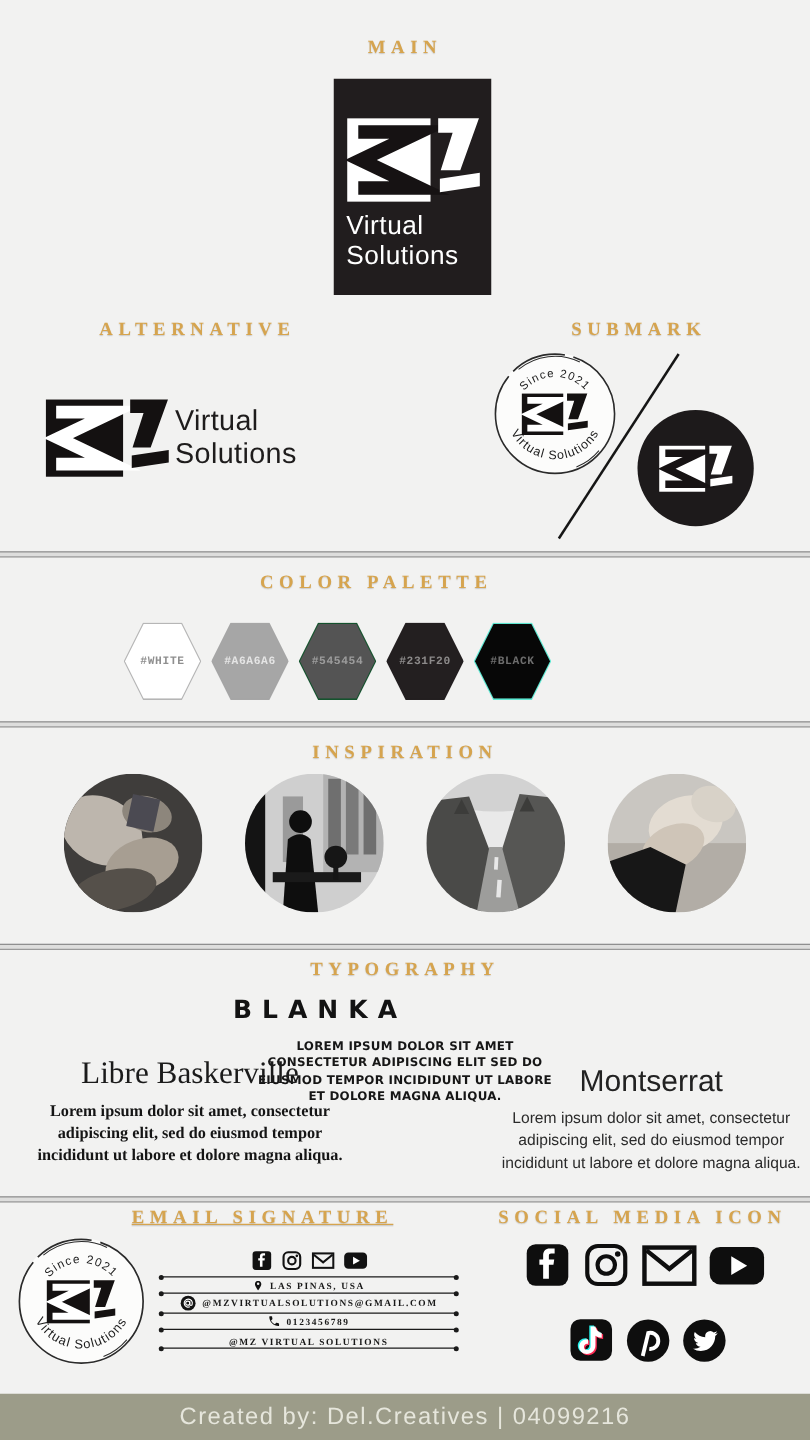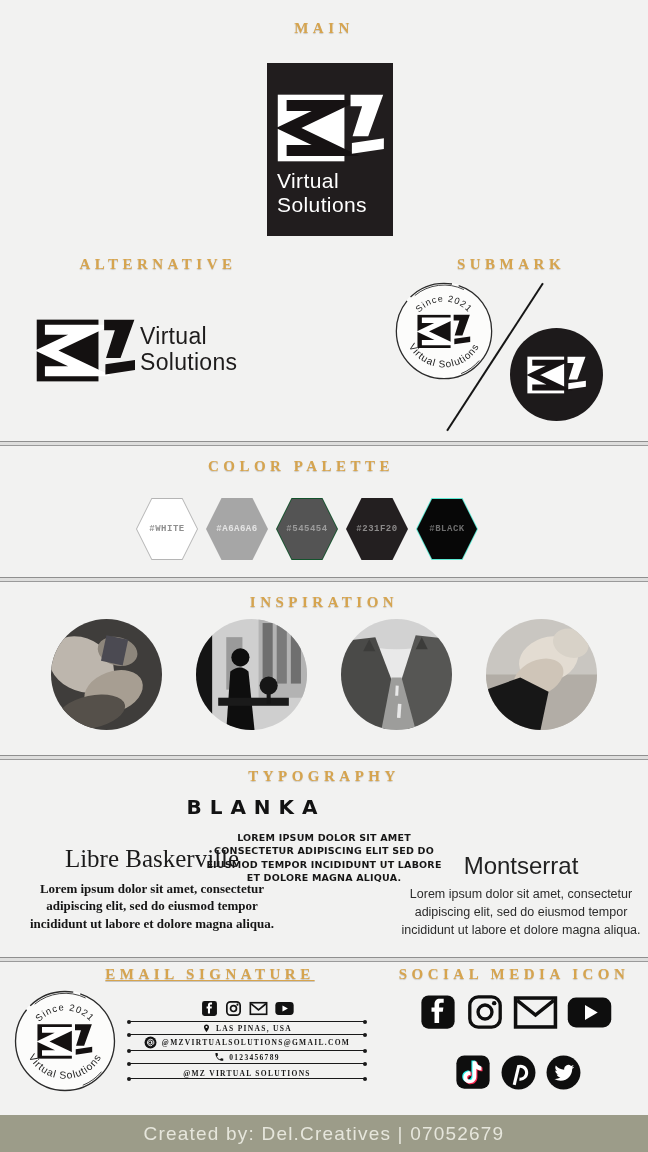--- a/index.html
+++ b/index.html
@@ -29,21 +29,21 @@
   .main-logo .wordmark{position:absolute;left:10px;top:106px;color:#fff;
         font-size:21px;line-height:1.16;letter-spacing:.4px;font-weight:500;}
 
   .alt-wordmark{color:#1e1c1c;font-size:23px;line-height:1.12;letter-spacing:.3px;font-weight:500;}
 
   .blackcircle{left:510px;top:328px;width:93px;height:93px;border-radius:50%;
         background:#1d1a1b;display:flex;align-items:center;justify-content:center;}
   .diag{left:494px;top:269px;width:2px;height:176px;background:#161616;transform:rotate(33deg);}
 
   
-  .hexrow{left:0;top:498px;width:540px;display:flex;justify-content:center;gap:8px;margin-left:37px;}
+  .hexrow{left:0;top:498px;width:540px;display:flex;justify-content:center;gap:8px;}
   .hex{position:relative;width:62px;height:62px;
        clip-path:polygon(25% 0%,75% 0%,100% 50%,75% 100%,25% 100%,0% 50%);
        display:flex;align-items:center;justify-content:center;}
   .hex .inner{position:absolute;inset:1px;
        clip-path:polygon(25% 0%,75% 0%,100% 50%,75% 100%,25% 100%,0% 50%);}
   .hex .lbl{position:relative;z-index:2;font-family:"Liberation Mono",monospace;
        font-size:9px;font-weight:bold;letter-spacing:.5px;}
 
   
   .photorow{left:0;top:619px;width:648px;display:flex;justify-content:center;gap:34px;}
@@ -86,21 +86,21 @@
        display:flex;align-items:center;justify-content:center;
        color:#e6e6dc;font-size:19px;letter-spacing:1.2px;}
 
   .stamp text{font-family:"Liberation Sans",sans-serif;fill:#1c1c1c;}
 </style>
 </head>
 <body>
 
 <div class="page">
 
-  <div class="abs gold-h" style="left:0;top:20px;width:648px;">MAIN</div>
+  <div class="abs gold-h" style="left:0;top:30px;width:648px;">MAIN</div>
 
   <div class="abs main-logo">
     <svg class="mark--ondark" style="position:absolute;left:10px;top:31px;" width="109" height="68" viewBox="0 0 160 100">
       <rect class="sq" x="1" y="1" width="98" height="98"></rect>
       <polyline class="m" points="14,17 86,17 17,50 86,83 14,83"></polyline>
       <path class="z" d="M108 1 H156 L134 62 H111 L125 18 H108 Z"></path>
       <path class="z" d="M110 72 L157 65 L157 81 L110 88 Z"></path>
     </svg>
     <div class="wordmark">
       <div>Virtual</div>
@@ -367,16 +367,16 @@
       <path d="M9.2 20 L12.2 7.5" fill="none" stroke="#fff" stroke-width="2"></path>
       <path d="M11.6 8.2 a4.2 4.2 0 1 1 1 8.1" fill="none" stroke="#fff" stroke-width="2"></path>
     </svg>
     <svg width="37" height="37" viewBox="0 0 24 24">
       <circle cx="12" cy="12" r="11" fill="#0e0e0e"></circle>
       <path d="M18.9 8.2c-.5.2-1 .35-1.5.4.55-.33.95-.84 1.15-1.45-.5.3-1.07.52-1.67.64A2.63 2.63 0 0 0 12.4 9.6c0 .2.02.4.06.6-2.18-.1-4.12-1.15-5.42-2.74-.23.4-.36.85-.36 1.33 0 .9.46 1.72 1.17 2.2-.43-.02-.84-.14-1.2-.33v.03c0 1.27.9 2.33 2.1 2.57-.22.06-.45.1-.7.1-.17 0-.33-.02-.5-.05.34 1.05 1.3 1.8 2.45 1.83a5.3 5.3 0 0 1-3.27 1.12c-.2 0-.42-.01-.62-.04a7.44 7.44 0 0 0 4.03 1.18c4.84 0 7.49-4 7.49-7.49v-.34c.51-.37.96-.84 1.31-1.37z" fill="#fff"></path>
     </svg>
   </div>
 
   <div class="abs footer">
-    <span>Created by: Del.Creatives | 07052679</span>
+    <span>Created by: Del.Creatives | 04099216</span>
   </div>
 
 </div>
 
 </body></html>

